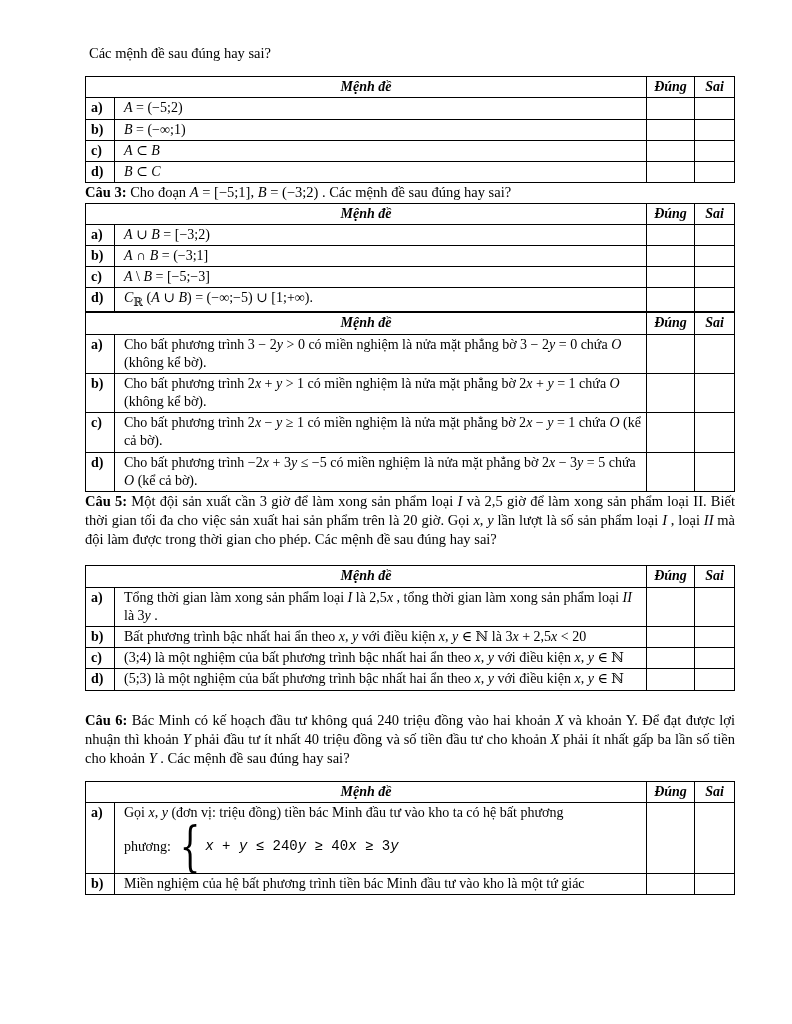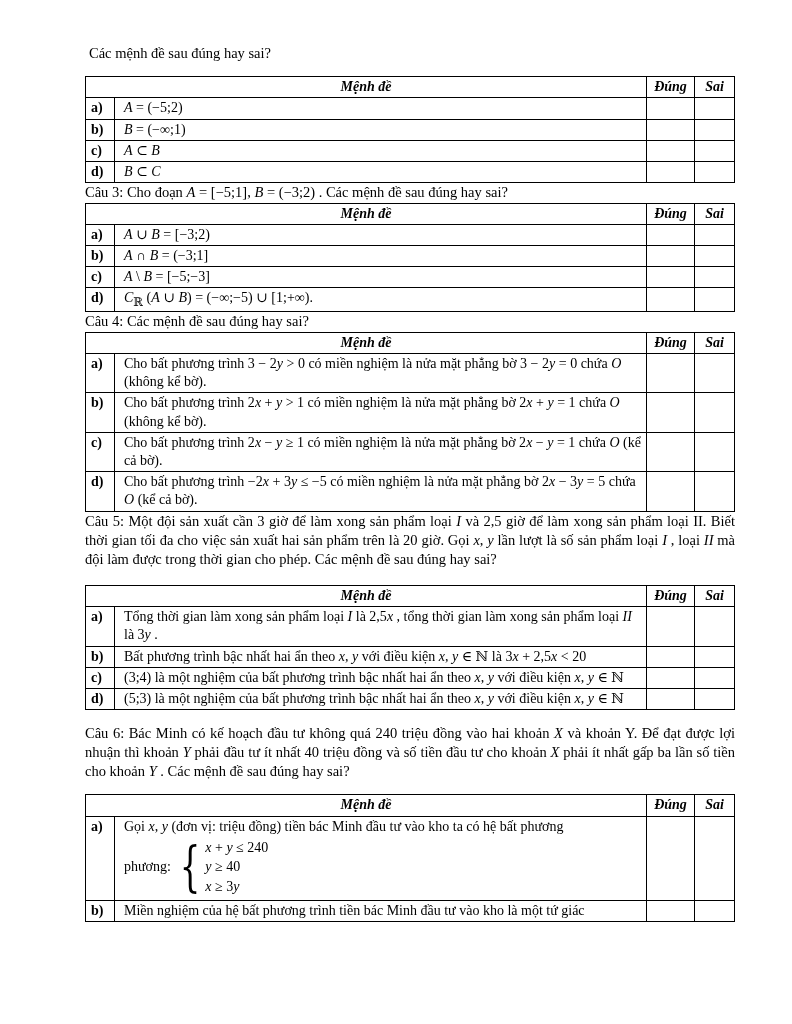--- a/index.html
+++ b/index.html
@@ -7,50 +7,50 @@
   body {
     width:792px; height:1024px; overflow:hidden;
     background:#ffffff; color:#000;
     font-family:"Liberation Serif","DejaVu Serif",serif;
     font-size:14.5px;
   }
   .page { padding:44px 57px 10px 85px; }
 
   p { margin:0; line-height:1.32; }
   .intro { margin-bottom:13px; padding-left:4px; }
-  .qlabel { font-weight:normal; }
+  .qlabel { font-weight:bold; }
 
   table.qtable {
     width:100%; border-collapse:collapse; table-layout:fixed;
     font-size:14px;
   }
   .qtable th, .qtable td {
     border:1px solid #000; vertical-align:top;
     padding:1px 5px; line-height:1.3;
   }
   .qtable th { text-align:center; font-weight:bold; padding:1px 2px;font-style:italic; }
   col.c-label { width:29px; }
   col.c-true  { width:48px; }
   col.c-false { width:40px; }
   td.lbl { font-weight:bold; padding-left:5px; }
   td.stmt { padding-left:9px; }
   td.ans { }
 
   .qpara { text-align:justify; }
   .q3, .q4 { line-height:1.35; }
   .q5 { margin-bottom:16px; }
-  .q6 { margin-top:14px; margin-bottom:13px; }
+  .q6 { margin-top:20px; margin-bottom:13px; }
 
   .system-wrap { display:flex; align-items:center; margin:2px 0 2px 0; }
   .brace {
     font-family:"DejaVu Serif",serif; font-size:54px; font-weight:400;
     line-height:0.85; transform:scaleX(0.6); display:inline-block;
     margin:0 -2px 0 2px;
   }
-  .sys-lines { display:flex; flex-direction:column; }
+  .sys-lines { display:flex; flex-direction:row;font-family:Liberation Mono, monospace; }
   .sys-lines span { line-height:1.4; }
 </style>
 </head>
 <body>
 
 <div class="page">
 
   <p class="intro">Các mệnh đề sau đúng hay sai?</p>
 
   <table class="qtable">
@@ -131,24 +131,20 @@
     </tr>
     <tr>
       <td class="lbl">d)</td>
       <td class="stmt"><i>C</i><sub>ℝ</sub> (<i>A</i> ∪ <i>B</i>) = (−∞;−5) ∪ [1;+∞).</td>
       <td class="ans"></td>
       <td class="ans"></td>
     </tr>
   </tbody>
     </table>
 
-  <p class="qpara q4">
-    <b class="qlabel">Câu 4:</b>
-    <span>Các mệnh đề sau đúng hay sai?</span>
-  </p>
 
   <table class="qtable">
     <colgroup>
         <col class="c-label">
         <col>
         <col class="c-true">
         <col class="c-false">
       </colgroup>
     <tbody>
         <tr>

